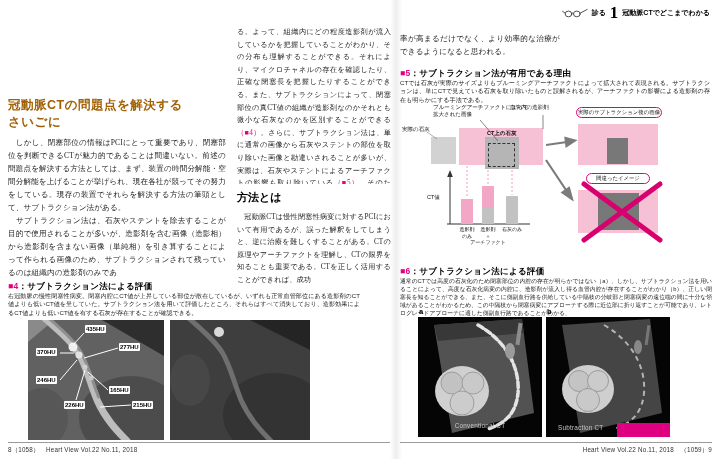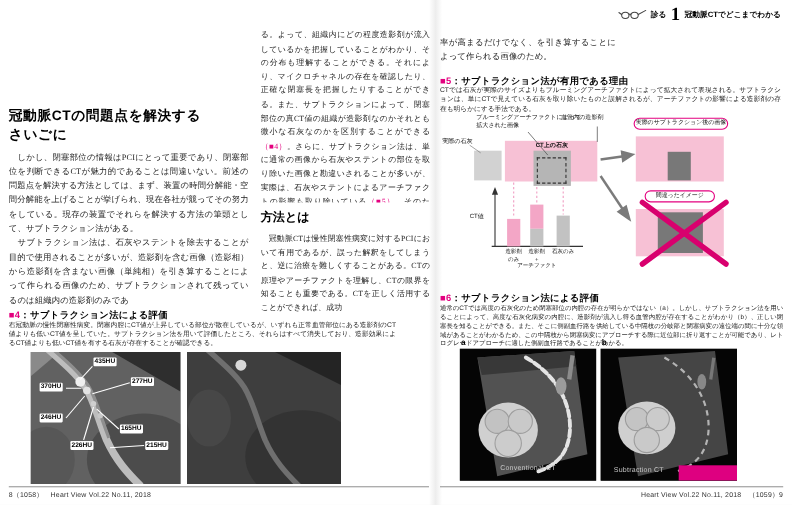--- a/index.html
+++ b/index.html
@@ -6,21 +6,21 @@
   html,body { background:#e9e9e9; }
   body { font-family:"Liberation Sans", sans-serif; }
   #spread { position:relative; width:720px; height:459px; background:#ffffff; overflow:hidden; margin:0 auto; }
   .abs { position:absolute; }
   .gutter { left:390px; top:0; width:12px; height:459px;
             background:linear-gradient(to right, rgba(0,0,0,0), rgba(0,0,0,0.07), rgba(0,0,0,0)); }
   .body-text { font-family:"Liberation Serif", serif; font-size:7.6px; line-height:13px;
                color:#1c1c1c; text-align:justify; letter-spacing:.1px; overflow:hidden; }
   .body-text p { margin:0; }
   .accent { color:#e3007f; }
-  .h1 { font-size:12.5px; font-weight:bold; color:#000000; line-height:17px; letter-spacing:.5px; }
+  .h1 { font-size:12.5px; font-weight:bold; color:#a16207; line-height:17px; letter-spacing:.5px; }
   .h2 { font-size:11px; font-weight:bold; color:#000; }
   .figtitle { font-size:8.5px; font-weight:bold; color:#000; letter-spacing:.3px; }
   .figlabel { color:#e3007f; }
   .figcap { font-size:6.1px; line-height:8.4px; color:#222; text-align:justify; overflow:hidden; }
   .tiny { font-size:5.5px; line-height:6.6px; color:#111; white-space:pre-line; }
   .pill { border:1px solid #e3007f; border-radius:7px; background:#fff; font-size:5.4px;
           text-align:center; color:#111; line-height:9px; z-index:3; }
   .hu { position:absolute; background:#fff; color:#000; font-size:6px; font-weight:bold;
         line-height:8px; padding:0 1px; border-radius:1px; z-index:2; }
   .footer-text { font-size:6.3px; color:#333; letter-spacing:.2px; }
@@ -114,21 +114,21 @@
         <path d="M10.6,6.5 Q11.5,5 12.4,6.5"></path>
         <path d="M3.4,6.2 L0.6,4.2"></path>
         <path d="M19.6,6.2 L27,2.2"></path>
       </g>
     </svg>
     <span style="font-size:7px; font-weight:bold; color:#000;">診る</span>
     <span style="font-family:'Liberation Serif',serif; font-size:17px; font-weight:bold; color:#000; line-height:14px;">1</span>
     <span style="font-size:7px; font-weight:bold; color:#000;">冠動脈CTでどこまでわかる</span>
   </div>
 
-  <div class="abs body-text" style="left:400px; top:32px; width:160px; height:28px;">率が高まるだけでなく、を引き算することによって作られる画像のため。</div>
+  <div class="abs body-text" style="left:400px; top:32px; width:160px; height:28px;">率が高まるだけでなく、より効率的な治療ができるようになると思われる。</div>
 
   <div class="abs figtitle" style="left:400px; top:68px;">
     <span class="figlabel">■5</span><span>：サブトラクション法が有用である理由</span>
   </div>
   <div class="abs figcap" style="left:400px; top:79px; width:310px; height:25px;">CTでは石灰が実際のサイズよりもブルーミングアーチファクトによって拡大されて表現される。サブトラクションは、単にCTで見えている石灰を取り除いたものと誤解されるが、アーチファクトの影響による造影剤の存在も明らかにする手法である。</div>
 
   <div class="abs" style="left:400px; top:104px; width:312px; height:162px;">
 
     <div class="abs box" style="left:31px; top:33px; width:25px; height:27px; background:#d2d2d2;"></div>
     <div class="abs box" style="left:59px; top:24px; width:84px; height:37px; background:#f7c1d5;"></div>

